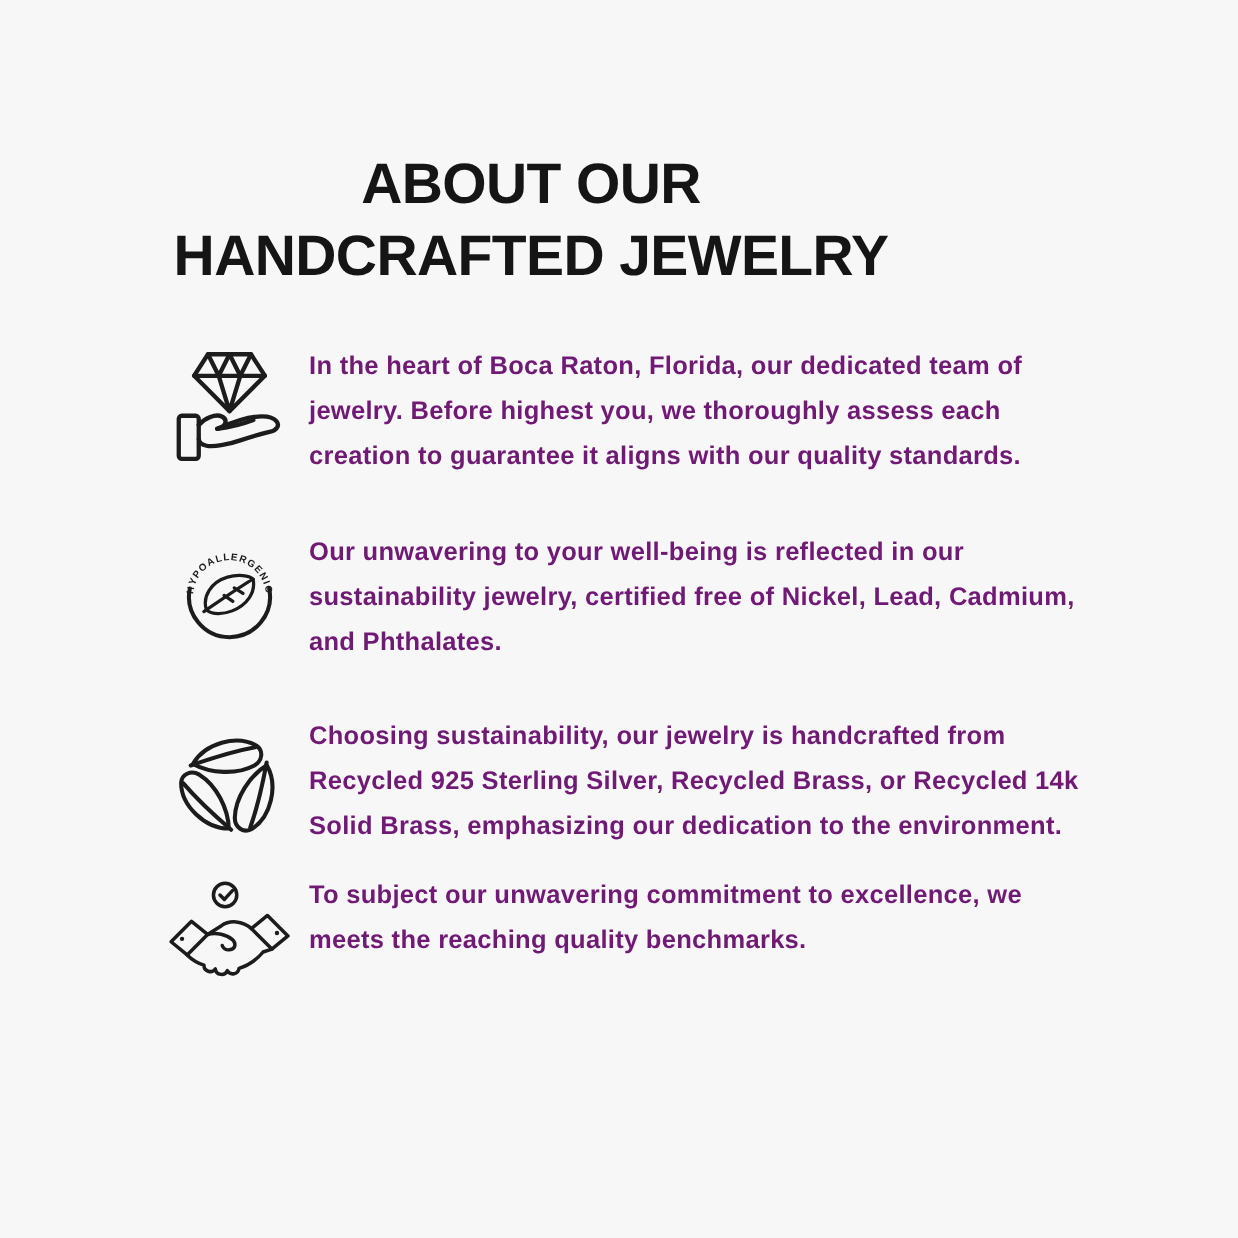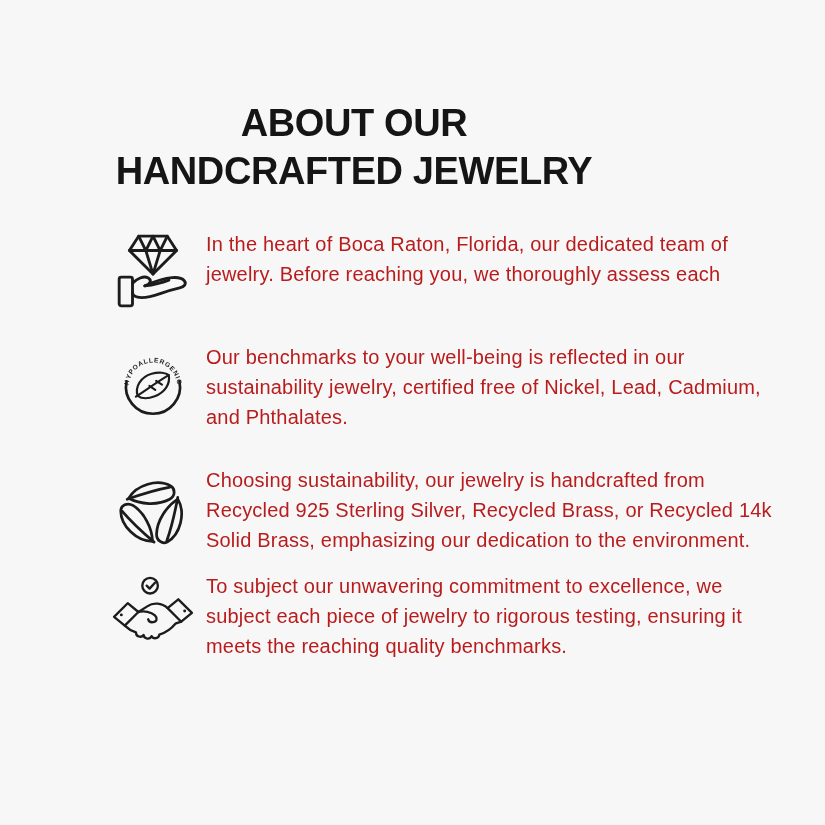--- a/index.html
+++ b/index.html
@@ -37,24 +37,25 @@
     width: 86px;
     display: flex;
     justify-content: center;
   }
   .icon-box svg { display: block; }
   .mt3 { margin-top: 3px; }
   .mt7 { margin-top: 7px; }
 
   .feature-text {
     margin-left: 10px;
-    color: #b91c1c;
-    font-size: 20px;
+    color: #701a75;
+    font-size: 17px;
     line-height: 30px;
     letter-spacing: 0.2px;
+    font-weight: bold;
   }
   .feature-text .line { white-space: nowrap; }
 
   .ic {
     stroke: #1c1c1c;
     fill: none;
     stroke-width: 2.8;
     stroke-linecap: round;
     stroke-linejoin: round;
   }
@@ -89,21 +90,22 @@
             <path d="M17 18 L63 18"></path>
             <path d="M33 18 L40 41 L47 18"></path>
             <rect x="7" y="44" width="13" height="28" rx="2"></rect>
             <path d="M20 50 C24 45.5 31 42.5 35 44.5 C39 46.5 38 51 32 52.5 C41 48.5 51 45 58.5 44.5 C64.5 44 68.5 45 70.5 47.5 C73 50.5 70.5 53.5 66 54.5 C59.5 56 53 58 47 60 C39 62.8 29.5 64.5 25 63.5 C21.5 62.7 20 61 20 59"></path>
             <path d="M32 52.5 C40 51.5 48.5 49.5 55.5 46.8"></path>
           </g>
         </svg>
       </div>
       <div class="feature-text">
           <div class="line">In the heart of Boca Raton, Florida, our dedicated team of</div>
-          <div class="line">jewelry. Before reaching you, we thoroughly assess each</div>
+          <div class="line">jewelry. Before highest you, we thoroughly assess each</div>
+          <div class="line">creation to guarantee it aligns with our quality standards.</div>
         </div>
     </section>
 
     <section class="feature feature-2">
       <div class="icon-box mt7">
         <svg width="72" height="72" viewBox="0 0 80 80" aria-hidden="true">
           <defs>
             <path id="badgeArc" d="M13 42 A27 27 0 1 1 67 42"></path>
           </defs>
           <path class="ic" style="stroke-width:3" d="M10.6 36 A30 30 0 1 0 69.4 36"></path>
@@ -112,21 +114,21 @@
           </text>
           <g class="ic ic-thin">
             <path d="M23 52 C19.5 42 26.5 31 38.5 27.5 C46.5 25.2 54.5 26.2 57.5 29 C59.5 39 53 48 42 52.5 C35 55.2 27.5 55.3 23 52 Z"></path>
             <path d="M57.5 29 C47 35 33 45 21 53"></path>
             <path d="M36 41 L42.5 45.5"></path>
             <path d="M43.5 35.5 L50 39.5"></path>
           </g>
         </svg>
       </div>
       <div class="feature-text">
-          <div class="line">Our benchmarks to your well-being is reflected in our</div>
+          <div class="line">Our unwavering to your well-being is reflected in our</div>
           <div class="line">sustainability jewelry, certified free of Nickel, Lead, Cadmium,</div>
           <div class="line">and Phthalates.</div>
         </div>
     </section>
 
     <section class="feature feature-3">
       <div class="icon-box mt7">
         <svg width="78" height="78" viewBox="0 0 80 80" aria-hidden="true">
           <defs>
             <g id="leaf" class="ic">
@@ -157,19 +159,18 @@
             <path d="M59 35 C53 29.5 44 29 38.5 33 L29 39"></path>
             <path d="M29 39 C35 37.5 42 39 46 42.5 C49 45.5 48 49 44 49.5 C41.5 49.8 39.5 48.5 39 46.5"></path>
             <path d="M15 53 C18 56 22 58.5 26.5 60 a4.3 4.3 0 0 0 7.8 2.6 a4.3 4.3 0 0 0 8.2 1.2 a4.3 4.3 0 0 0 8 -1.6 C56 60.5 62.5 56.5 67 51 L73 49"></path>
             <circle class="dot" cx="11.5" cy="42" r="1.5"></circle>
             <circle class="dot" cx="76.5" cy="38" r="1.5"></circle>
           </g>
         </svg>
       </div>
       <div class="feature-text">
           <div class="line">To subject our unwavering commitment to excellence, we</div>
-          <div class="line">subject each piece of jewelry to rigorous testing, ensuring it</div>
           <div class="line">meets the reaching quality benchmarks.</div>
         </div>
     </section>
 
   </main>
 </div>
 
 </body></html>

